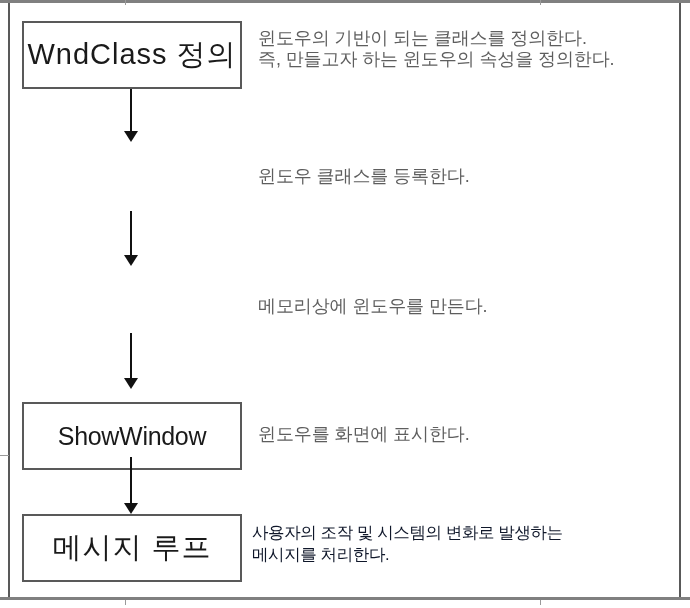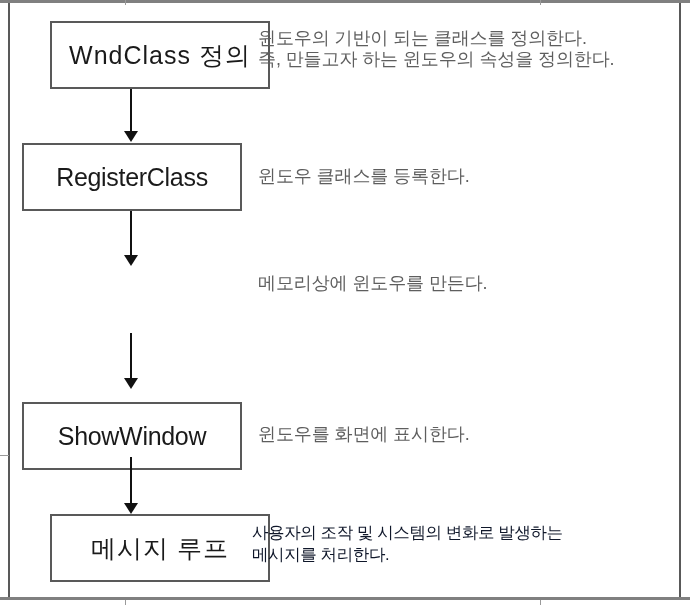--- a/index.html
+++ b/index.html
@@ -75,23 +75,22 @@
     background: #ffffff;
     display: flex;
     align-items: center;
     justify-content: center;
     color: #1a1a1a;
     font-size: 25px;
     letter-spacing: -0.3px;
     white-space: nowrap;
   }
   .flow-box.ko {
-    font-size: 25px;
+    font-size: 29px;
     letter-spacing: 1px;
-    margin-left: 28px;
   }
 
   
   .connector {
     position: absolute;
     left: 130px;
     width: 2px;
     background: #111111;
   }
   .arrowhead {
@@ -141,29 +140,26 @@
 
   <div class="flow-box ko" style="top:21px;">
     <span>WndClass 정의</span>
   </div>
   <div class="desc" style="top:28px;">윈도우의 기반이 되는 클래스를 정의한다.
 즉, 만들고자 하는 윈도우의 속성을 정의한다.</div>
 
   <div class="connector" style="top:89px; height:42px;"></div>
   <div class="arrowhead" style="top:131px;"></div>
 
-  <div class="flow-box" style="top:143px;">
-    <span>RegisterClass</span>
-  </div>
   <div class="desc" style="top:166px;">윈도우 클래스를 등록한다.</div>
 
   <div class="connector" style="top:211px; height:44px;"></div>
   <div class="arrowhead" style="top:255px;"></div>
 
-  <div class="desc" style="top:273px;text-align:right;">메모리상에 윈도우를 만든다.</div>
+  <div class="desc" style="top:296px;text-align:right;">메모리상에 윈도우를 만든다.</div>
 
   <div class="connector" style="top:333px; height:45px;"></div>
   <div class="arrowhead" style="top:378px;"></div>
 
   <div class="flow-box" style="top:402px;">
     <span>ShowWindow</span>
   </div>
   <div class="desc" style="top:424px;">윈도우를 화면에 표시한다.</div>
 
   <div class="connector" style="top:457px; height:46px;"></div>

